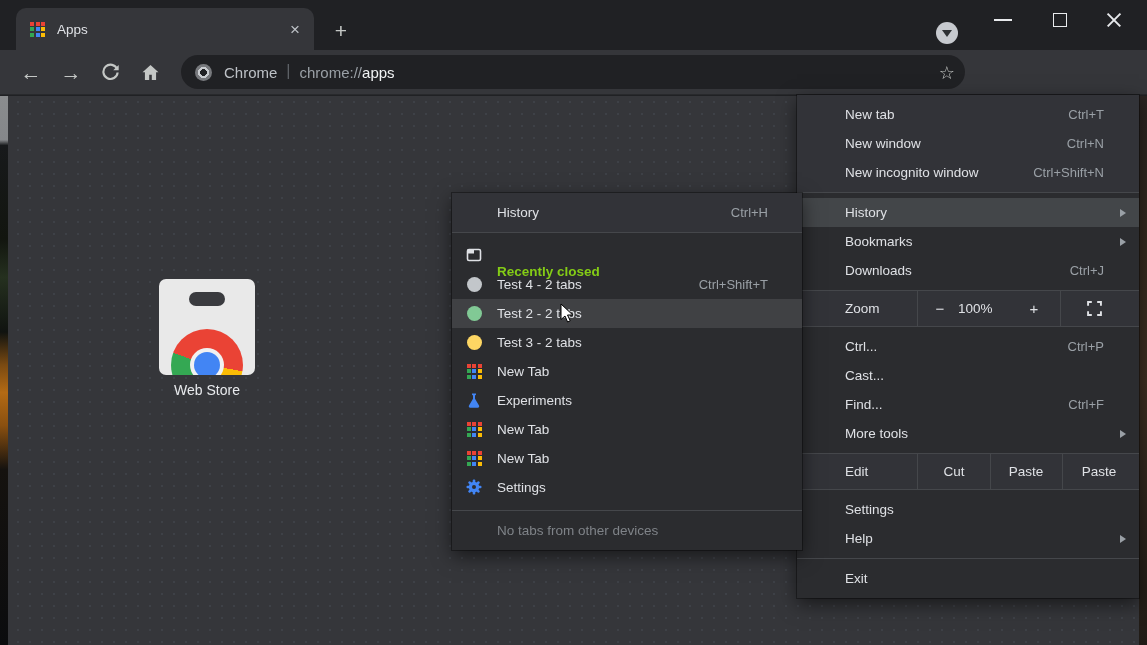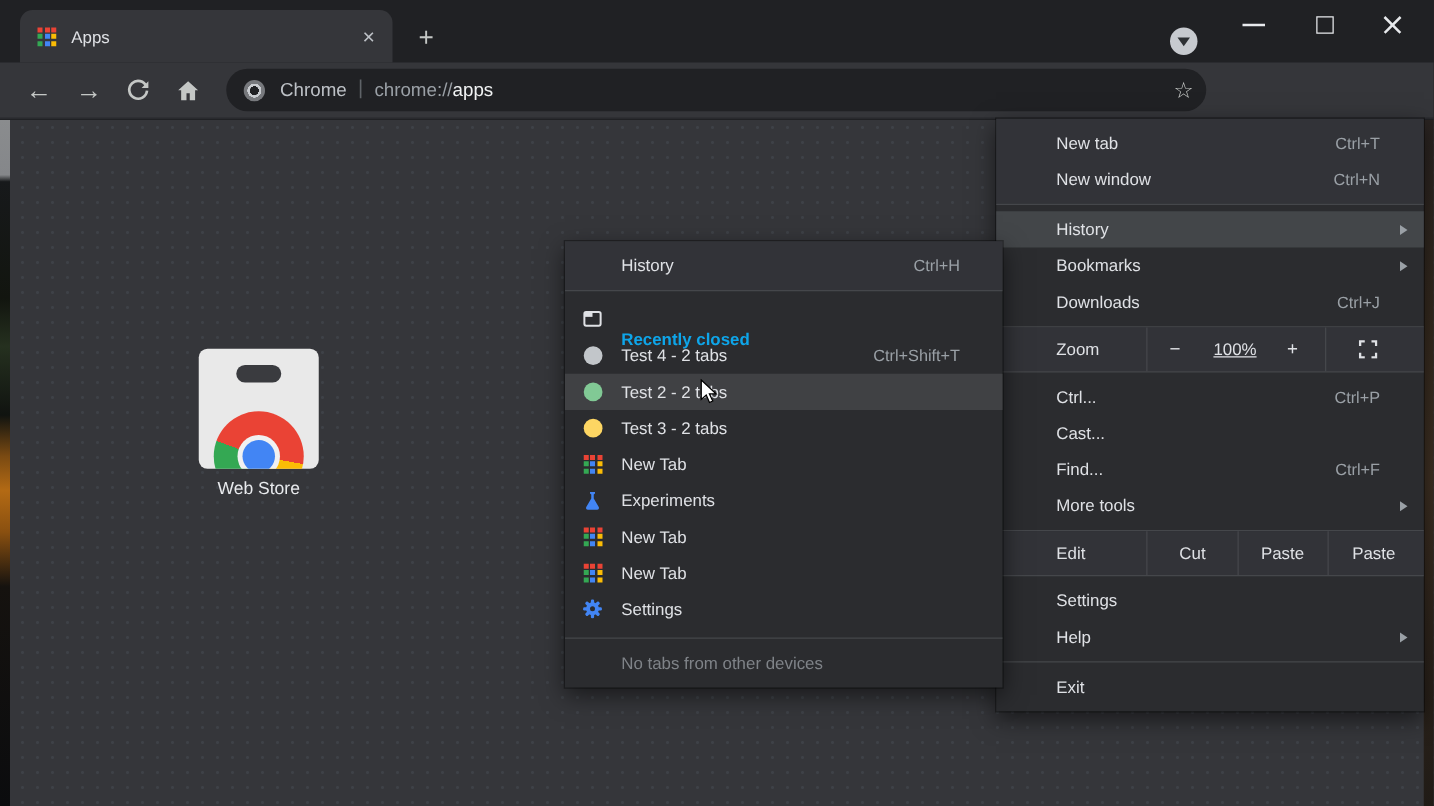--- a/index.html
+++ b/index.html
@@ -82,29 +82,29 @@
   .msec.tight { padding:3px 0; }
   .msep { height:1px; background:#45474b; }
   .mrow { position:relative; height:29px; display:flex; align-items:center; }
   .mrow.highlight { background:#434649; }
   .mlabel { margin-left:48px; color:#dfe1e5; font-size:13.5px; white-space:nowrap; }
   .mshort { position:absolute; right:35px; color:#9aa0a6; font-size:13px; }
   .arrow { position:absolute; right:13px; width:0; height:0;
            border-left:6px solid #9aa0a6; border-top:4.5px solid transparent; border-bottom:4.5px solid transparent; }
   .vsep { position:absolute; top:-3px; width:1px; height:35px; background:#45474b; }
   .zbtn { position:absolute; width:22px; text-align:center; color:#dfe1e5; font-size:15px; }
-  .zval { position:absolute; left:161px; width:60px; text-align:center; color:#dfe1e5; font-size:13.5px;text-decoration:underline; }
+  .zval { position:absolute; left:161px; width:60px; color:#dfe1e5; font-size:13.5px; }
   .fs-icon { position:absolute; left:290px; top:7px; width:15px; height:15px; }
   .ebtn { position:absolute; width:60px; text-align:center; color:#dfe1e5; font-size:13.5px; }
 
   .srow { position:relative; height:29px; display:flex; align-items:center; }
   .srow.highlight { background:#404144; }
   .sicon { position:absolute; left:12px; width:20px; height:20px; top:4px; display:flex; align-items:center; justify-content:center; }
   .slabel { margin-left:45px; color:#dfe1e5; font-size:13.5px; white-space:nowrap; }
-  .slabel.bold { font-weight:bold; color:#0ea5e9;margin-top:32px; }
+  .slabel.bold { font-weight:bold; color:#84cc16;margin-top:32px; }
   .slabel.muted { color:#7f8388; }
   .srow .mshort { right:34px; }
   .dot { width:15px; height:15px; border-radius:50%; display:block; }
 
   .g3 { display:grid; grid-template-columns:repeat(3,4px); grid-auto-rows:4px; gap:1.5px; }
   .g3 b { display:block; }
   .c-r { background:#ea4335; } .c-g { background:#34a853; } .c-b { background:#4285f4; } .c-y { background:#fbbc05; }
 
   .cursor { position:absolute; left:560px; top:303px; z-index:40; }
 </style>
@@ -185,20 +185,24 @@
 <div class="menu">
   <div class="msec alt">
     <div class="mrow">
       <span class="mlabel">New tab</span>
       <span class="mshort">Ctrl+T</span>
     </div>
     <div class="mrow">
       <span class="mlabel">New window</span>
       <span class="mshort">Ctrl+N</span>
     </div>
+    <div class="mrow">
+      <span class="mlabel">New incognito window</span>
+      <span class="mshort">Ctrl+Shift+N</span>
+    </div>
   </div>
   <div class="msep"></div>
   <div class="msec">
     <div class="mrow highlight">
       <span class="mlabel">History</span>
       <i class="arrow"></i>
     </div>
     <div class="mrow">
       <span class="mlabel">Bookmarks</span>
       <i class="arrow"></i>

